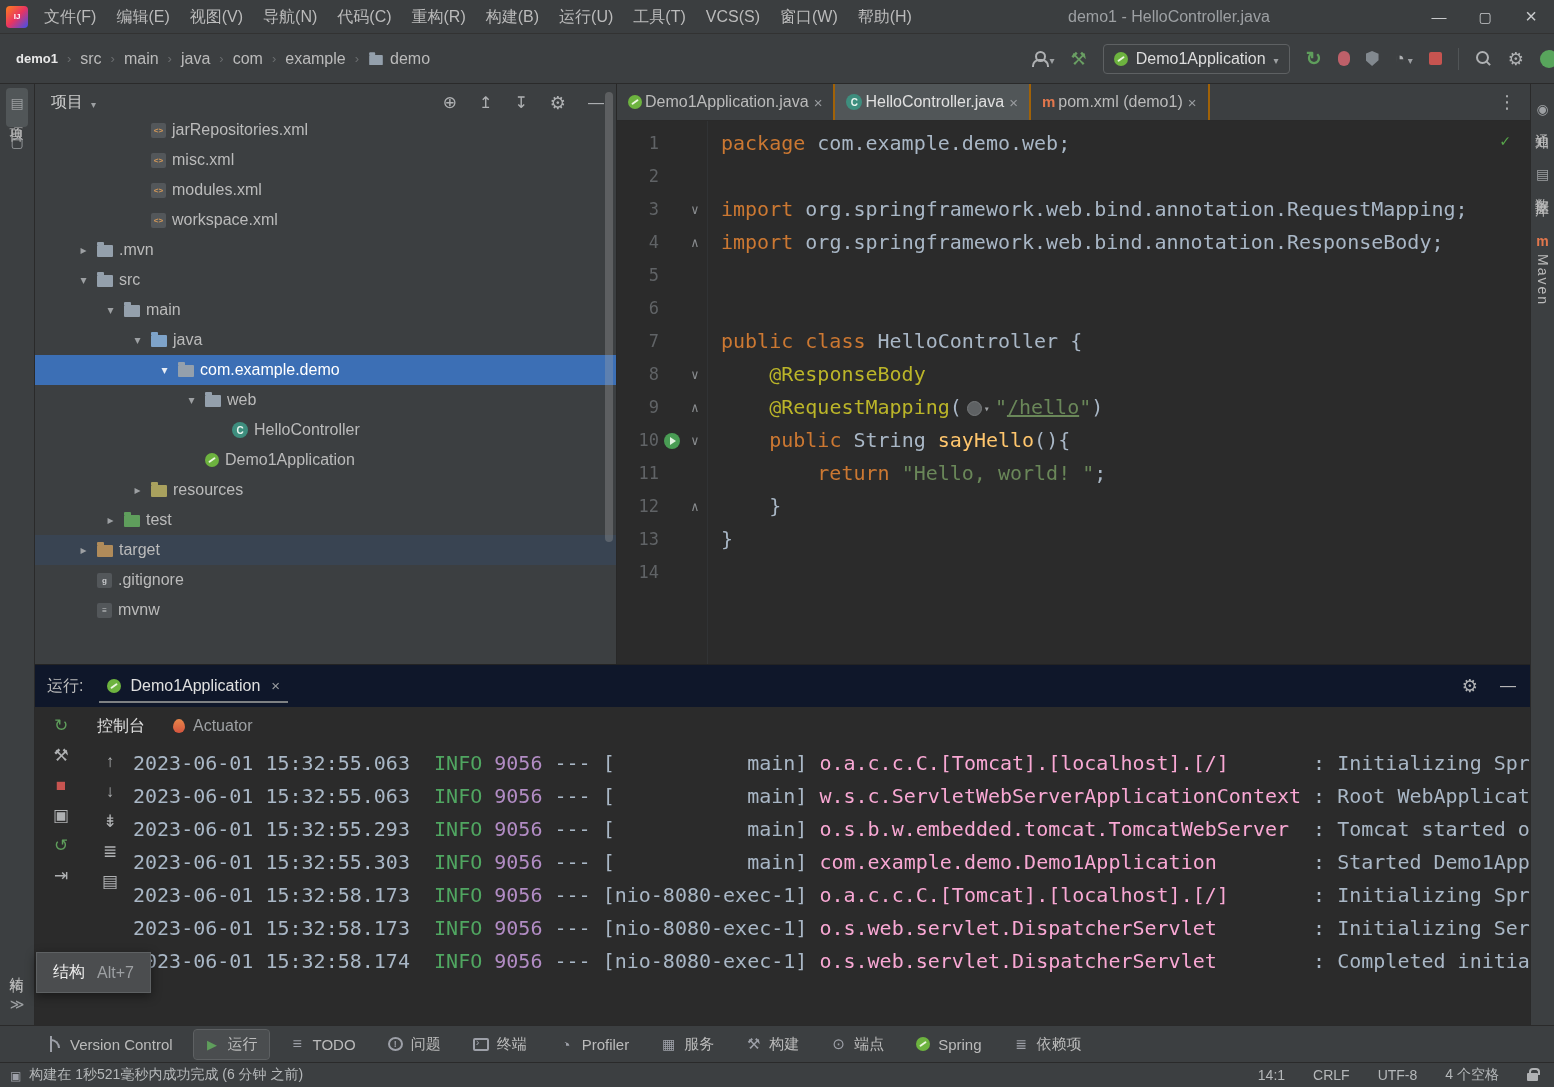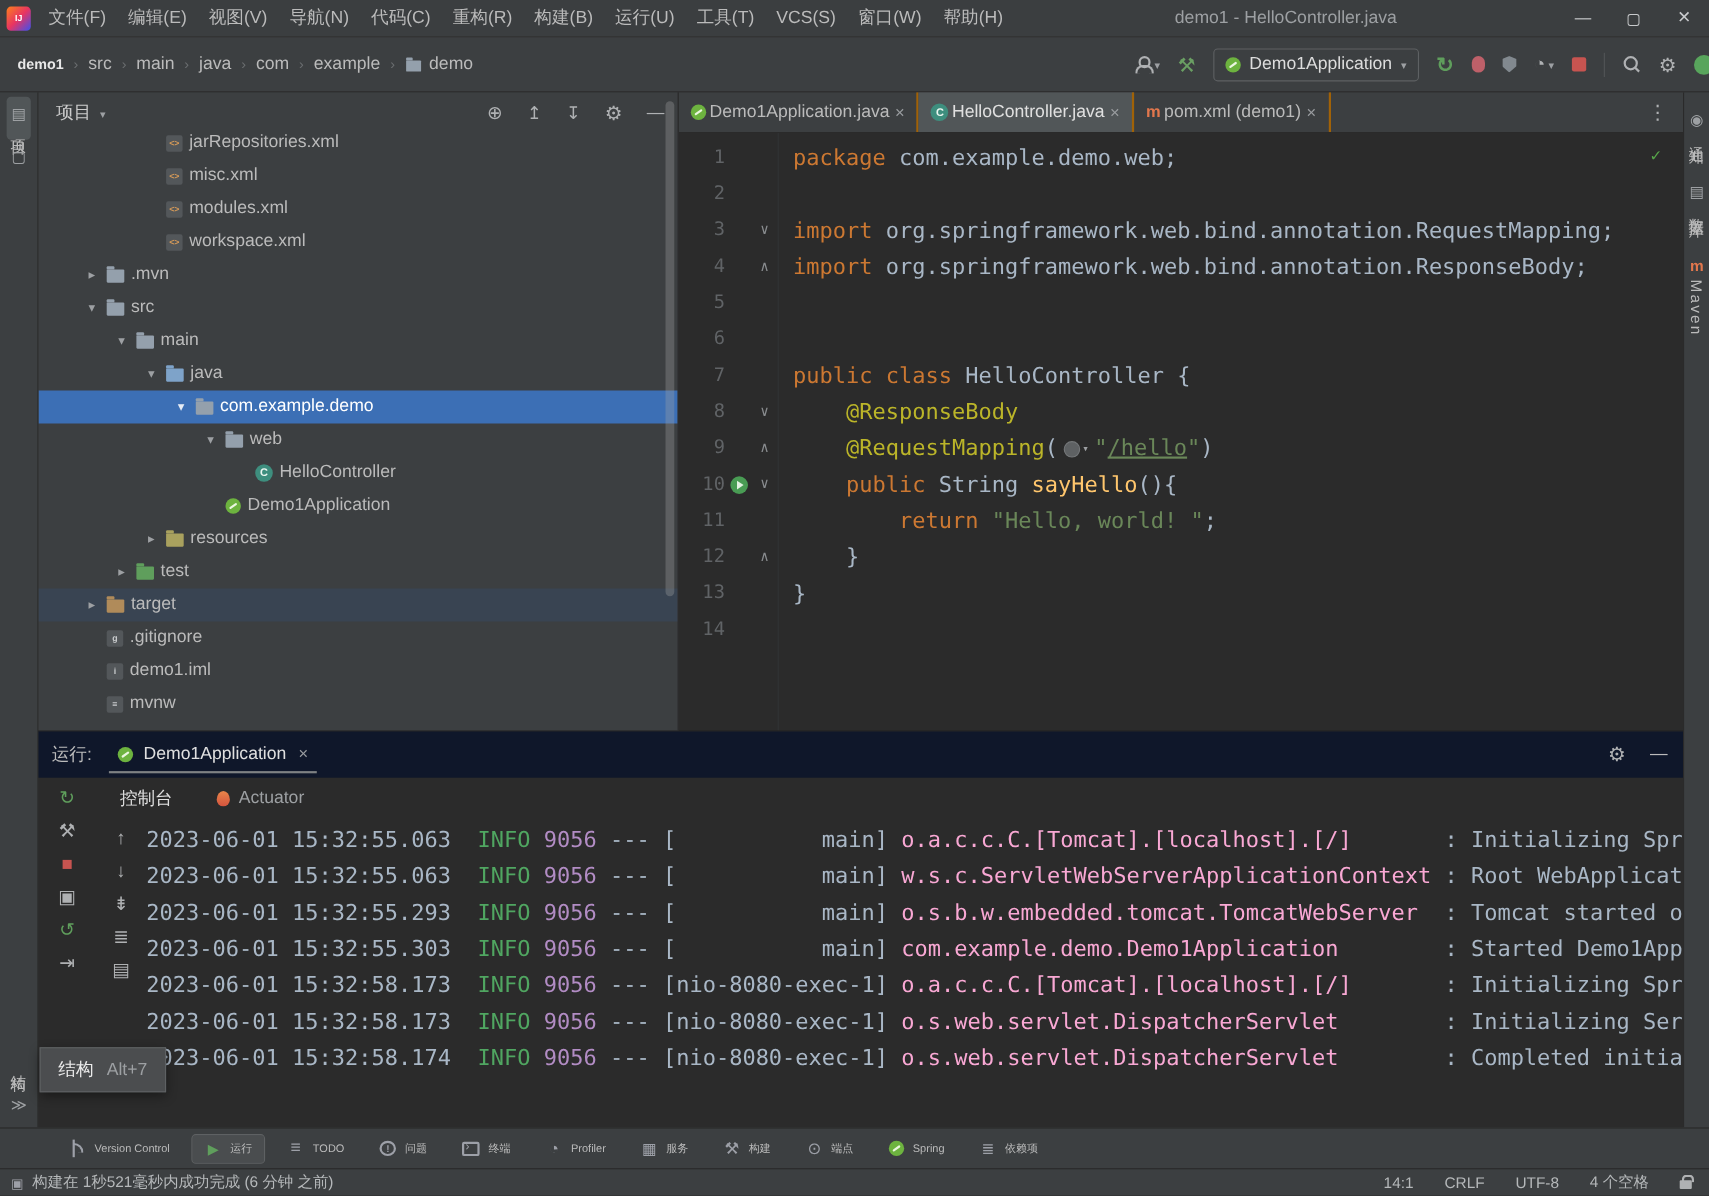--- a/index.html
+++ b/index.html
@@ -144,33 +144,33 @@
   .run-tab { display:flex; align-items:center; gap:9px; padding:7px 8px 6px 8px;
              border-bottom:2px solid #7E8183; color:#E0E0E0; }
   .run-hdr-right { margin-left:auto; display:flex; gap:22px; align-items:center; }
   .run-body { flex:1; display:flex; min-height:0; }
   .rs-col { display:flex; flex-direction:column; align-items:center; gap:13px; flex:none; }
   .rs-a { width:52px; padding-top:10px; }
   .rs-b { width:46px; padding-top:8px; }
   .rs-ico { font-size:17px; line-height:1; }
   .run-main { flex:1; display:flex; flex-direction:column; min-width:0; }
   .run-tabs { height:38px; display:flex; align-items:center; gap:28px; padding-left:10px; flex:none; }
-  .rt { display:flex; align-items:center; gap:8px; color:#9DA0A3;margin-left:12px; }
+  .rt { display:flex; align-items:center; gap:8px; color:#9DA0A3; }
   .rt.active { color:#E0E0E0; }
   .ico-flame { width:12px; height:14px; background:linear-gradient(#E8864A,#D4543E);
                border-radius:50% 50% 50% 50%/58% 58% 42% 42%; flex:none; }
   .console-wrap { flex:1; display:flex; min-height:0; }
   .console { flex:1; overflow:hidden; font-family:"DejaVu Sans Mono",monospace; font-size:20px;
              line-height:33px; padding-top:2px; }
   .con-line { white-space:pre; height:33px; }
   .ck-tm{color:#A9B7C6;} .ck-pl{color:#A9B7C6;} .ck-lv{color:#50A661;} .ck-pid{color:#B28CC4;} .ck-lg{color:#f9a8d4;}
 
   
   .tools-bar { height:37px; background:#3C3F41; border-top:1px solid #2A2A2A; display:flex;
-               align-items:center; gap:10px; padding-left:52px; font-size:10px; flex:none; }
+               align-items:center; gap:10px; padding-left:36px; font-size:15px; flex:none; }
   .tool { display:flex; align-items:center; gap:8px; padding:5px 11px; border-radius:3px; color:#BBB; }
   .tool.active { background:#4A4D4F; outline:1px solid #5E6163; }
   .bt-ico { display:inline-flex; align-items:center; justify-content:center; min-width:15px; }
   .ico-branch { position:relative; width:14px; height:16px; }
   .ico-branch::before { content:''; position:absolute; left:3px; top:0; width:2px; height:16px; background:#9DA0A8; }
   .ico-branch::after { content:''; position:absolute; left:4px; top:3px; width:7px; height:7px;
                        border:2px solid #9DA0A8; border-left:none; border-bottom:none; border-radius:0 9px 0 0; }
   .ico-run-g::before{content:'▶'; color:#5F9E5C; font-size:13px;}
   .ico-todo::before{content:'≡'; color:#9DA0A8; font-size:16px;}
   .ico-problems { width:14px; height:14px; border-radius:50%; border:2px solid #9DA0A8; color:#9DA0A8;
@@ -408,25 +408,20 @@
                 <span class="fold f-target"></span>
                 <span>target</span>
               </div>
               <div class="tree-row" style="padding-left: 41px;">
                 <span class="chev"></span>
                 <span class="fi fi-git"></span>
                 <span>.gitignore</span>
               </div>
               <div class="tree-row" style="padding-left: 41px;">
                 <span class="chev"></span>
-                <span class="fi fi-iml"></span>
-                <span>demo1.iml</span>
-              </div>
-              <div class="tree-row" style="padding-left: 41px;">
-                <span class="chev"></span>
                 <span class="fi fi-file"></span>
                 <span>mvnw</span>
               </div>
             </div>
           <div class="tree-sb"></div>
         </div>
 
         <div class="editor-col">
           <div class="tabs" id="etabs">
               <div class="tab">

